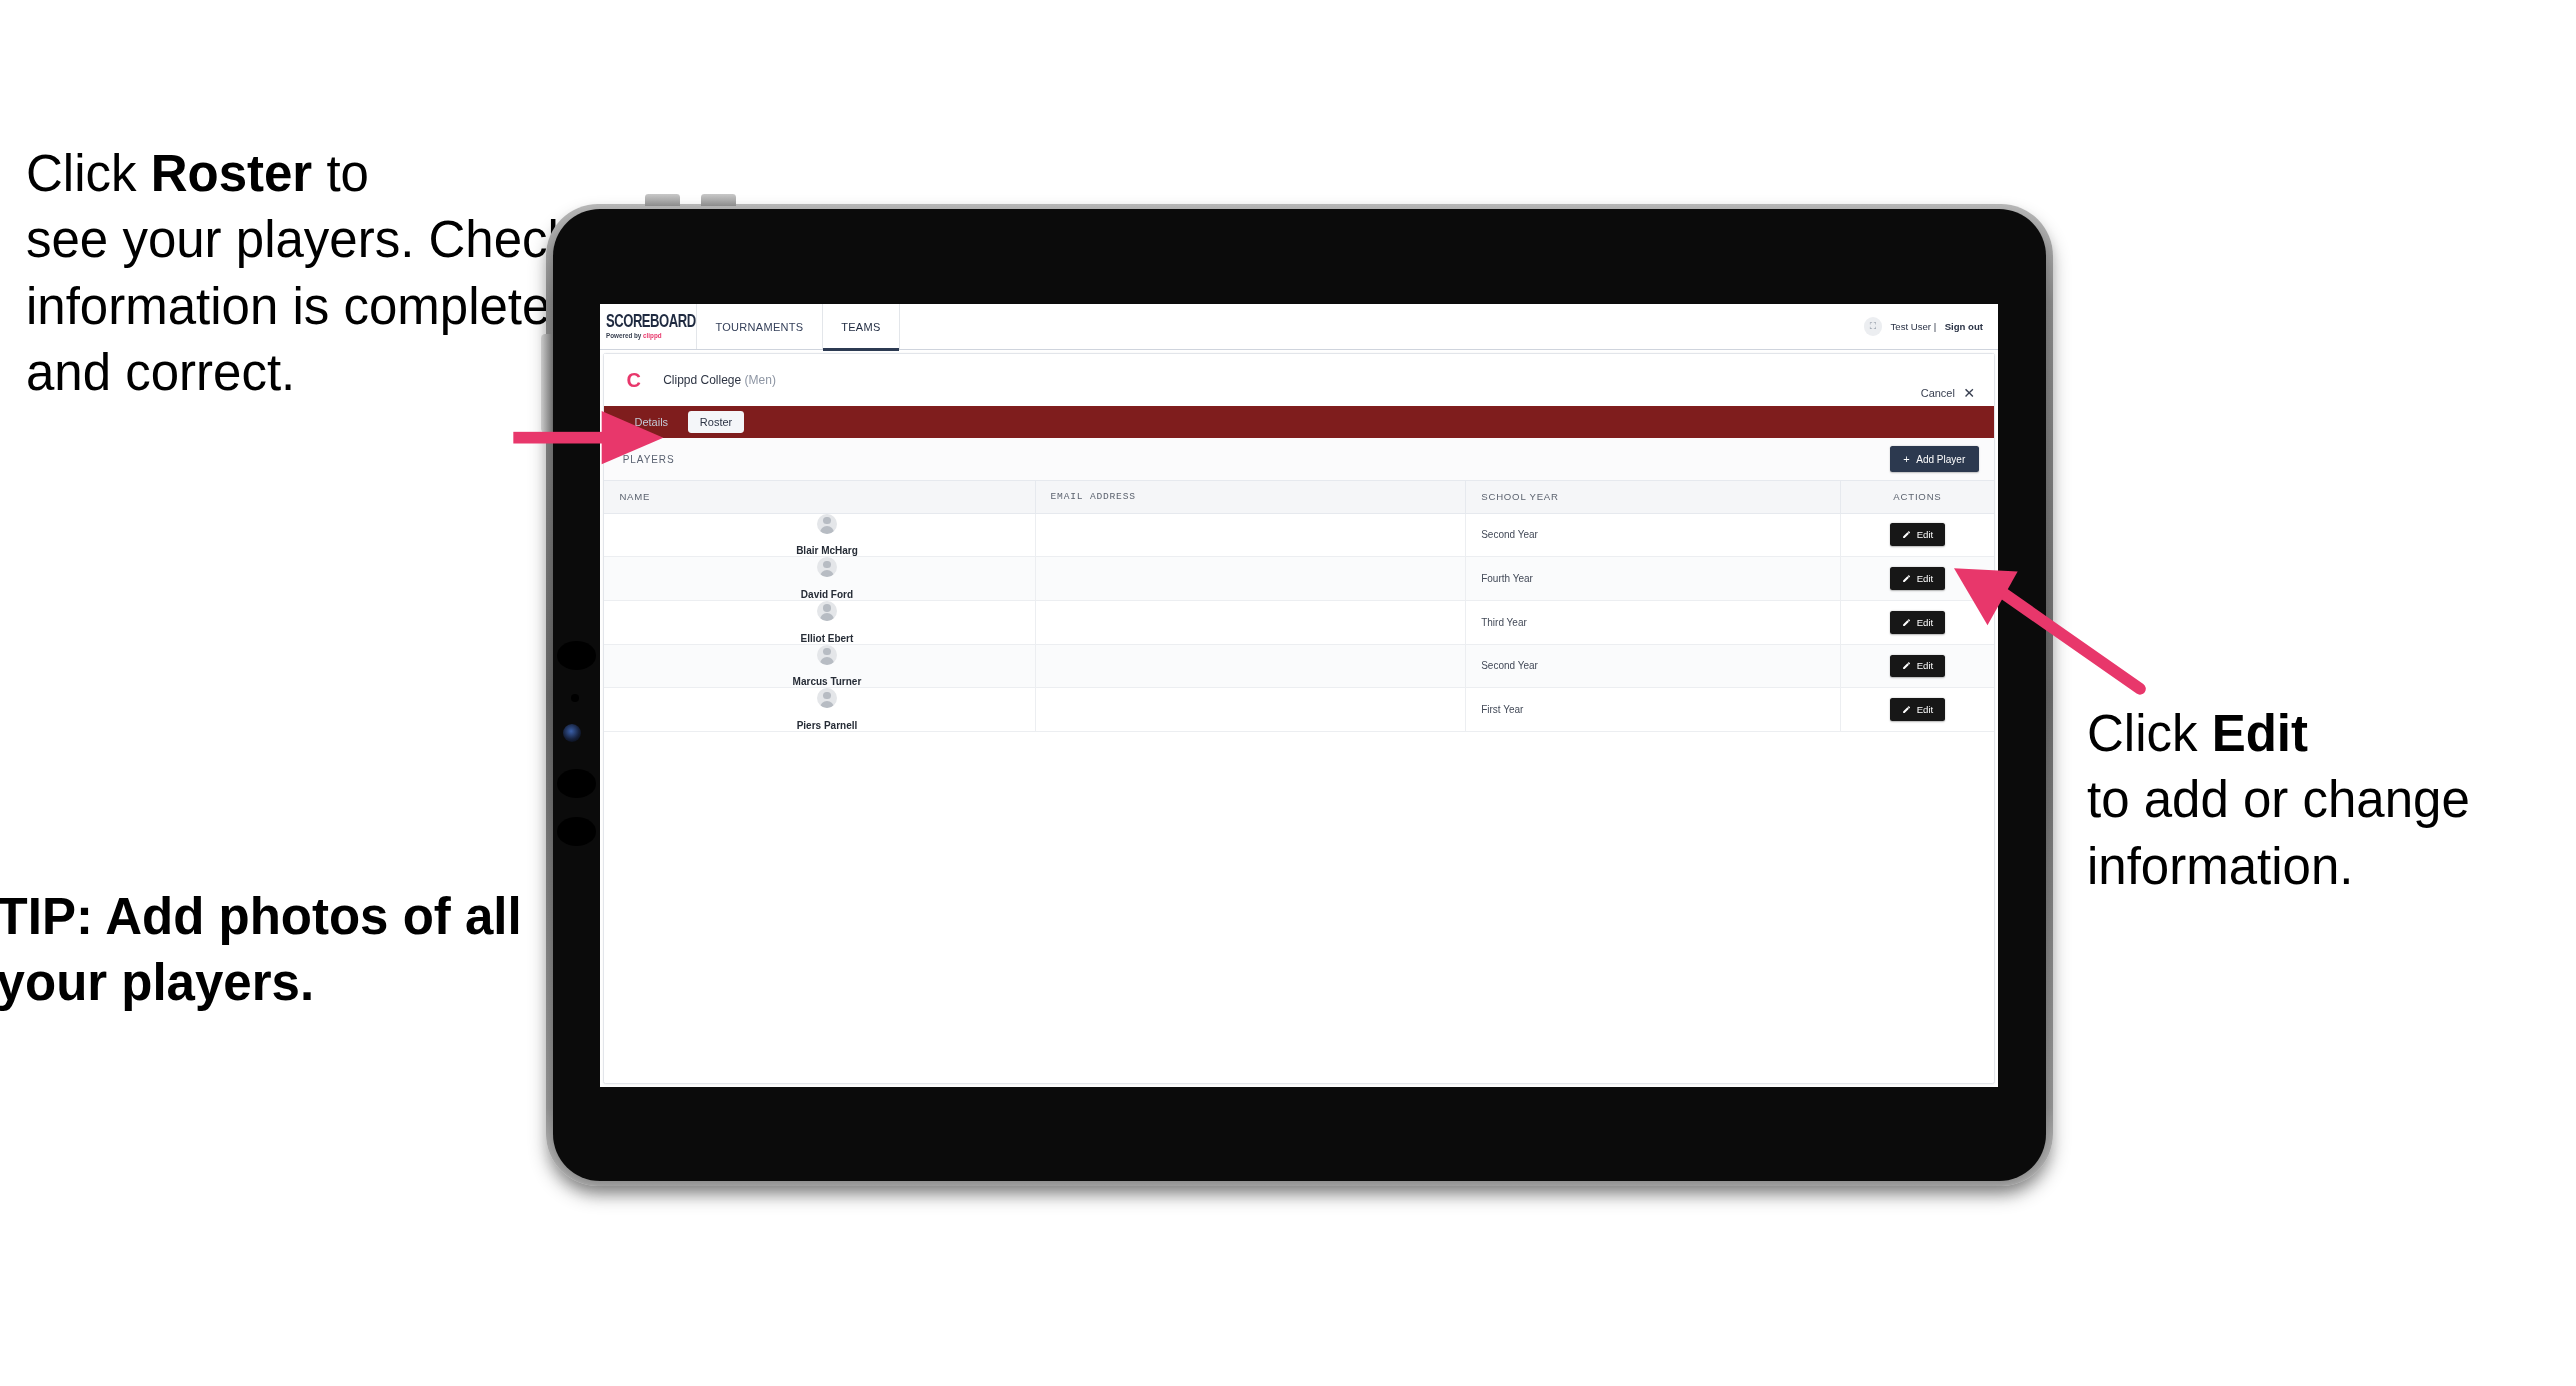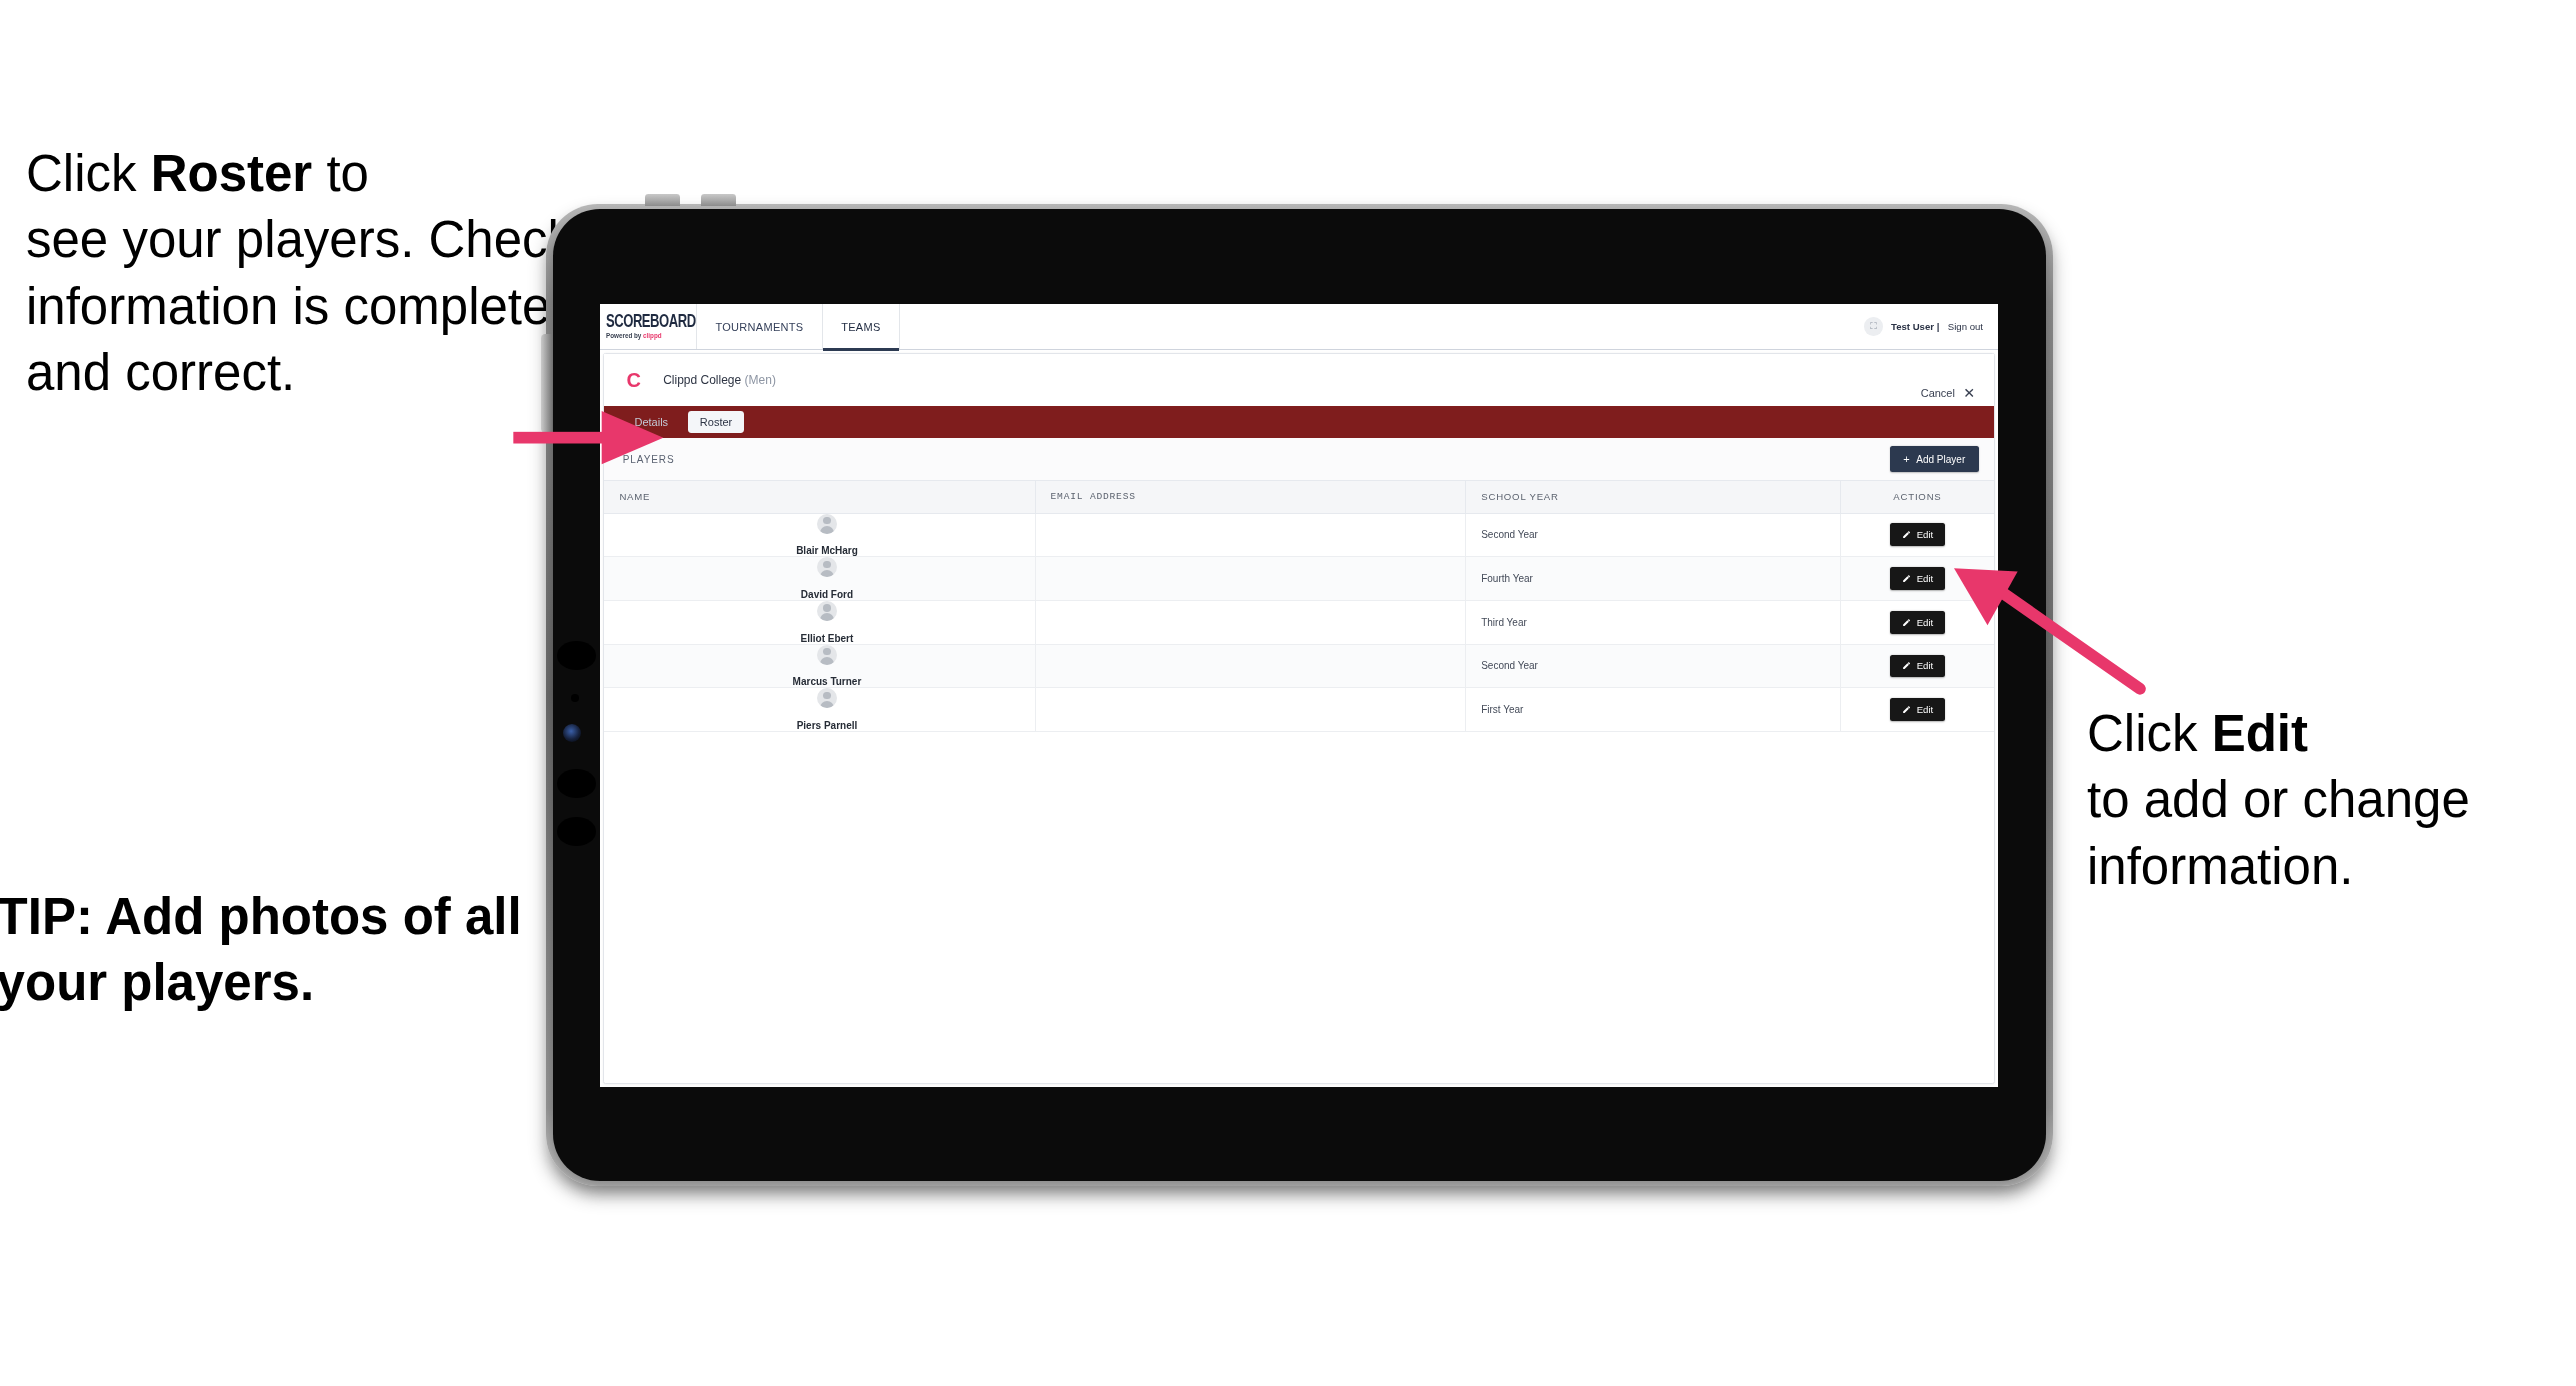--- a/index.html
+++ b/index.html
@@ -143,22 +143,22 @@
     display:flex;align-items:center;gap:8.4px;
     padding-right:15px;
     font-size:9.6px;color:#2b3346;
   }
   #user-avatar{
     width:18.4px;height:18.4px;border-radius:50%;
     background:#eceef1;
     display:flex;align-items:center;justify-content:center;
     color:#8b93a1;font-size:9.2px;
   }
-  #user-name{font-weight:700;}
-  #signout{font-weight:400;cursor:pointer;}
+  #user-name{font-weight:400;}
+  #signout{font-weight:700;cursor:pointer;}
 
   
   #card{
     position:absolute;
     left:3.4px; top:49px;
     right:3.4px; bottom:3.4px;
     background:#ffffff;
     border:0.8px solid #e2e5ea;
     border-radius:2.5px;
     box-shadow:0 0.8px 2.5px rgba(0,0,0,0.05);

